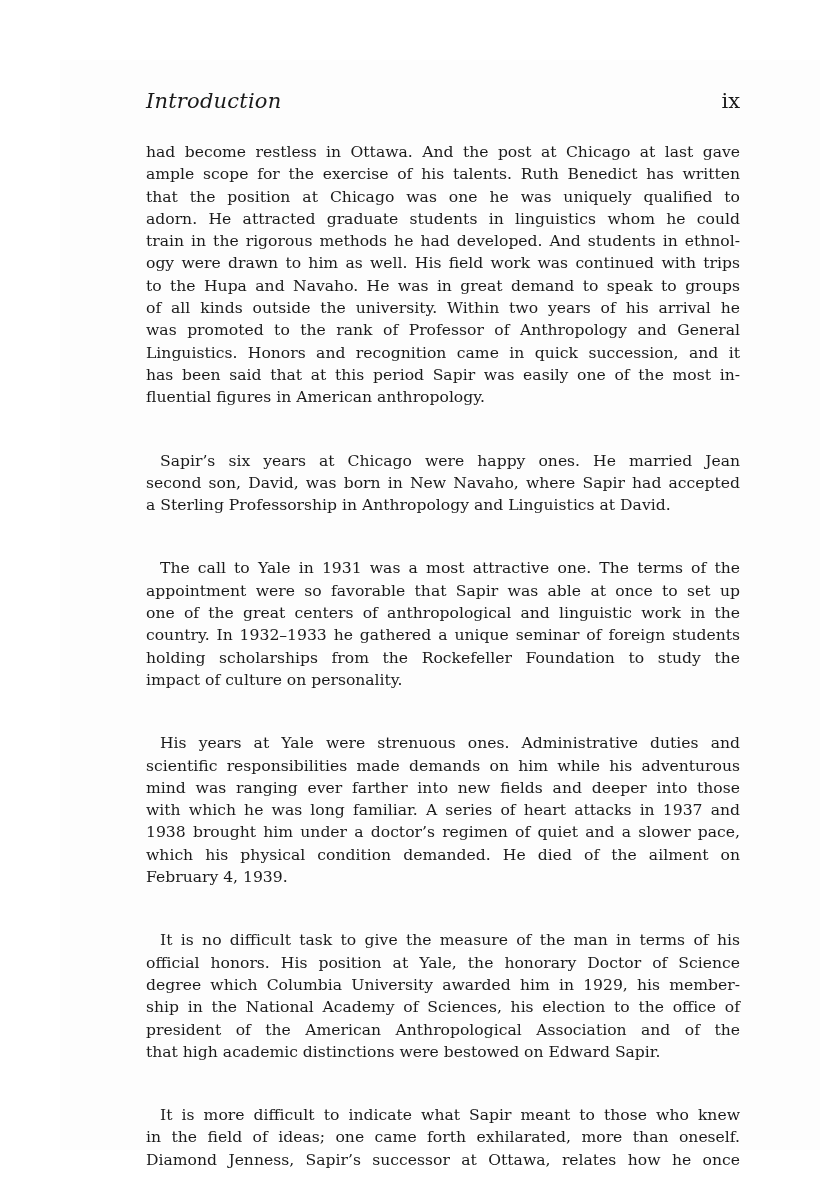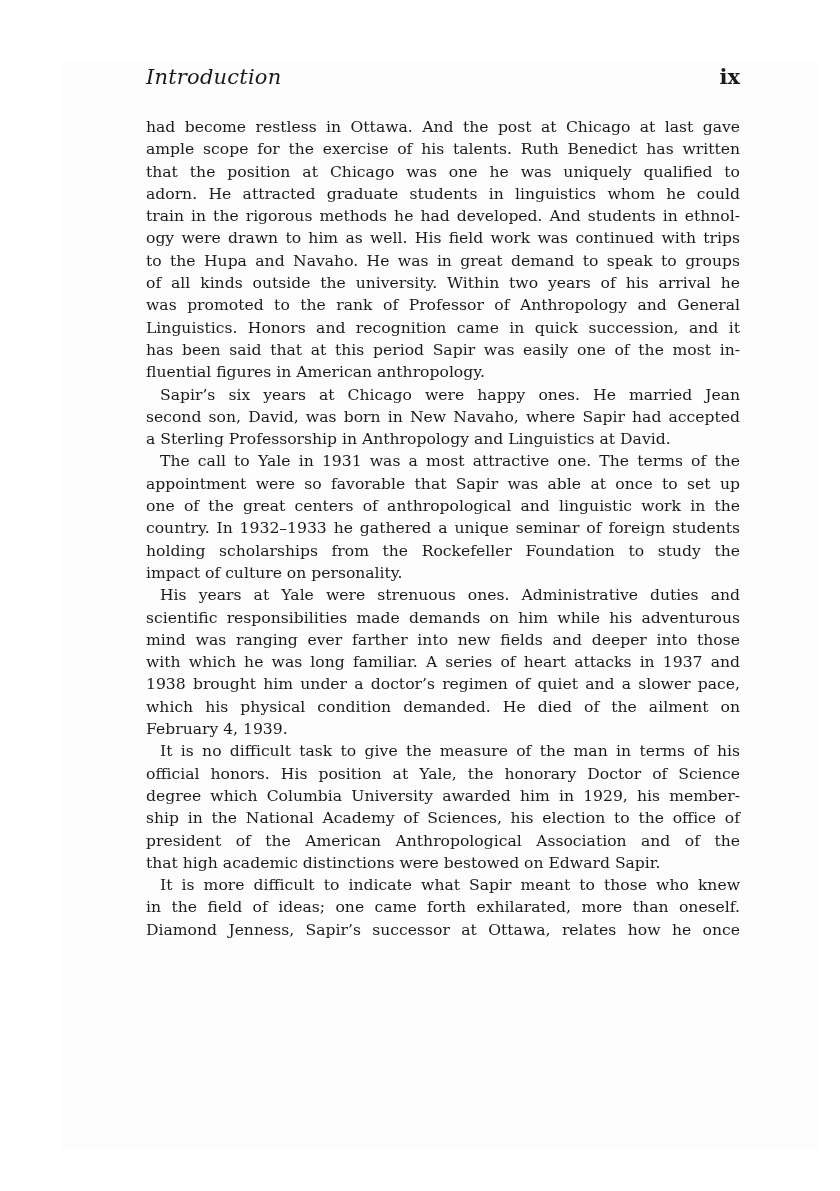--- a/index.html
+++ b/index.html
@@ -17,55 +17,55 @@
     position: absolute;
     left: 60px;
     top: 60px;
     width: 760px;
     height: 1090px;
     background: #fdfdfd;
   }
   .page {
     position: absolute;
     left: 146px;
-    top: 64px;
+    top: 89px;
     width: 594px;
     font-family: "DejaVu Serif", "Liberation Serif", serif;
     color: #1a1a1a;
   }
   .running-head {
     display: flex;
     justify-content: space-between;
     align-items: baseline;
     height: 34px;
     margin-bottom: 18px;
   }
   .running-head .title {
     font-style: italic;
     font-size: 21px;
     letter-spacing: 0.2px;
   }
   .running-head .folio {
     font-size: 21px;
-    font-weight: bold;
   }
   .body-text .line {
     display: block;
     font-size: 15.6px;
     line-height: 22.3px;
     height: 22.3px;
     white-space: nowrap;
     text-align: justify;
     text-align-last: justify;
   }
   .body-text .line.last {
     text-align-last: left;
   }
   .body-text .line.indent {
     padding-left: 14px;
+    margin-top: 41px;
   }
 </style>
 </head>
 <body>
 
 <div class="scan-area"></div>
 
 <div class="page">
   <div class="running-head">
     <span class="title">Introduction</span>

